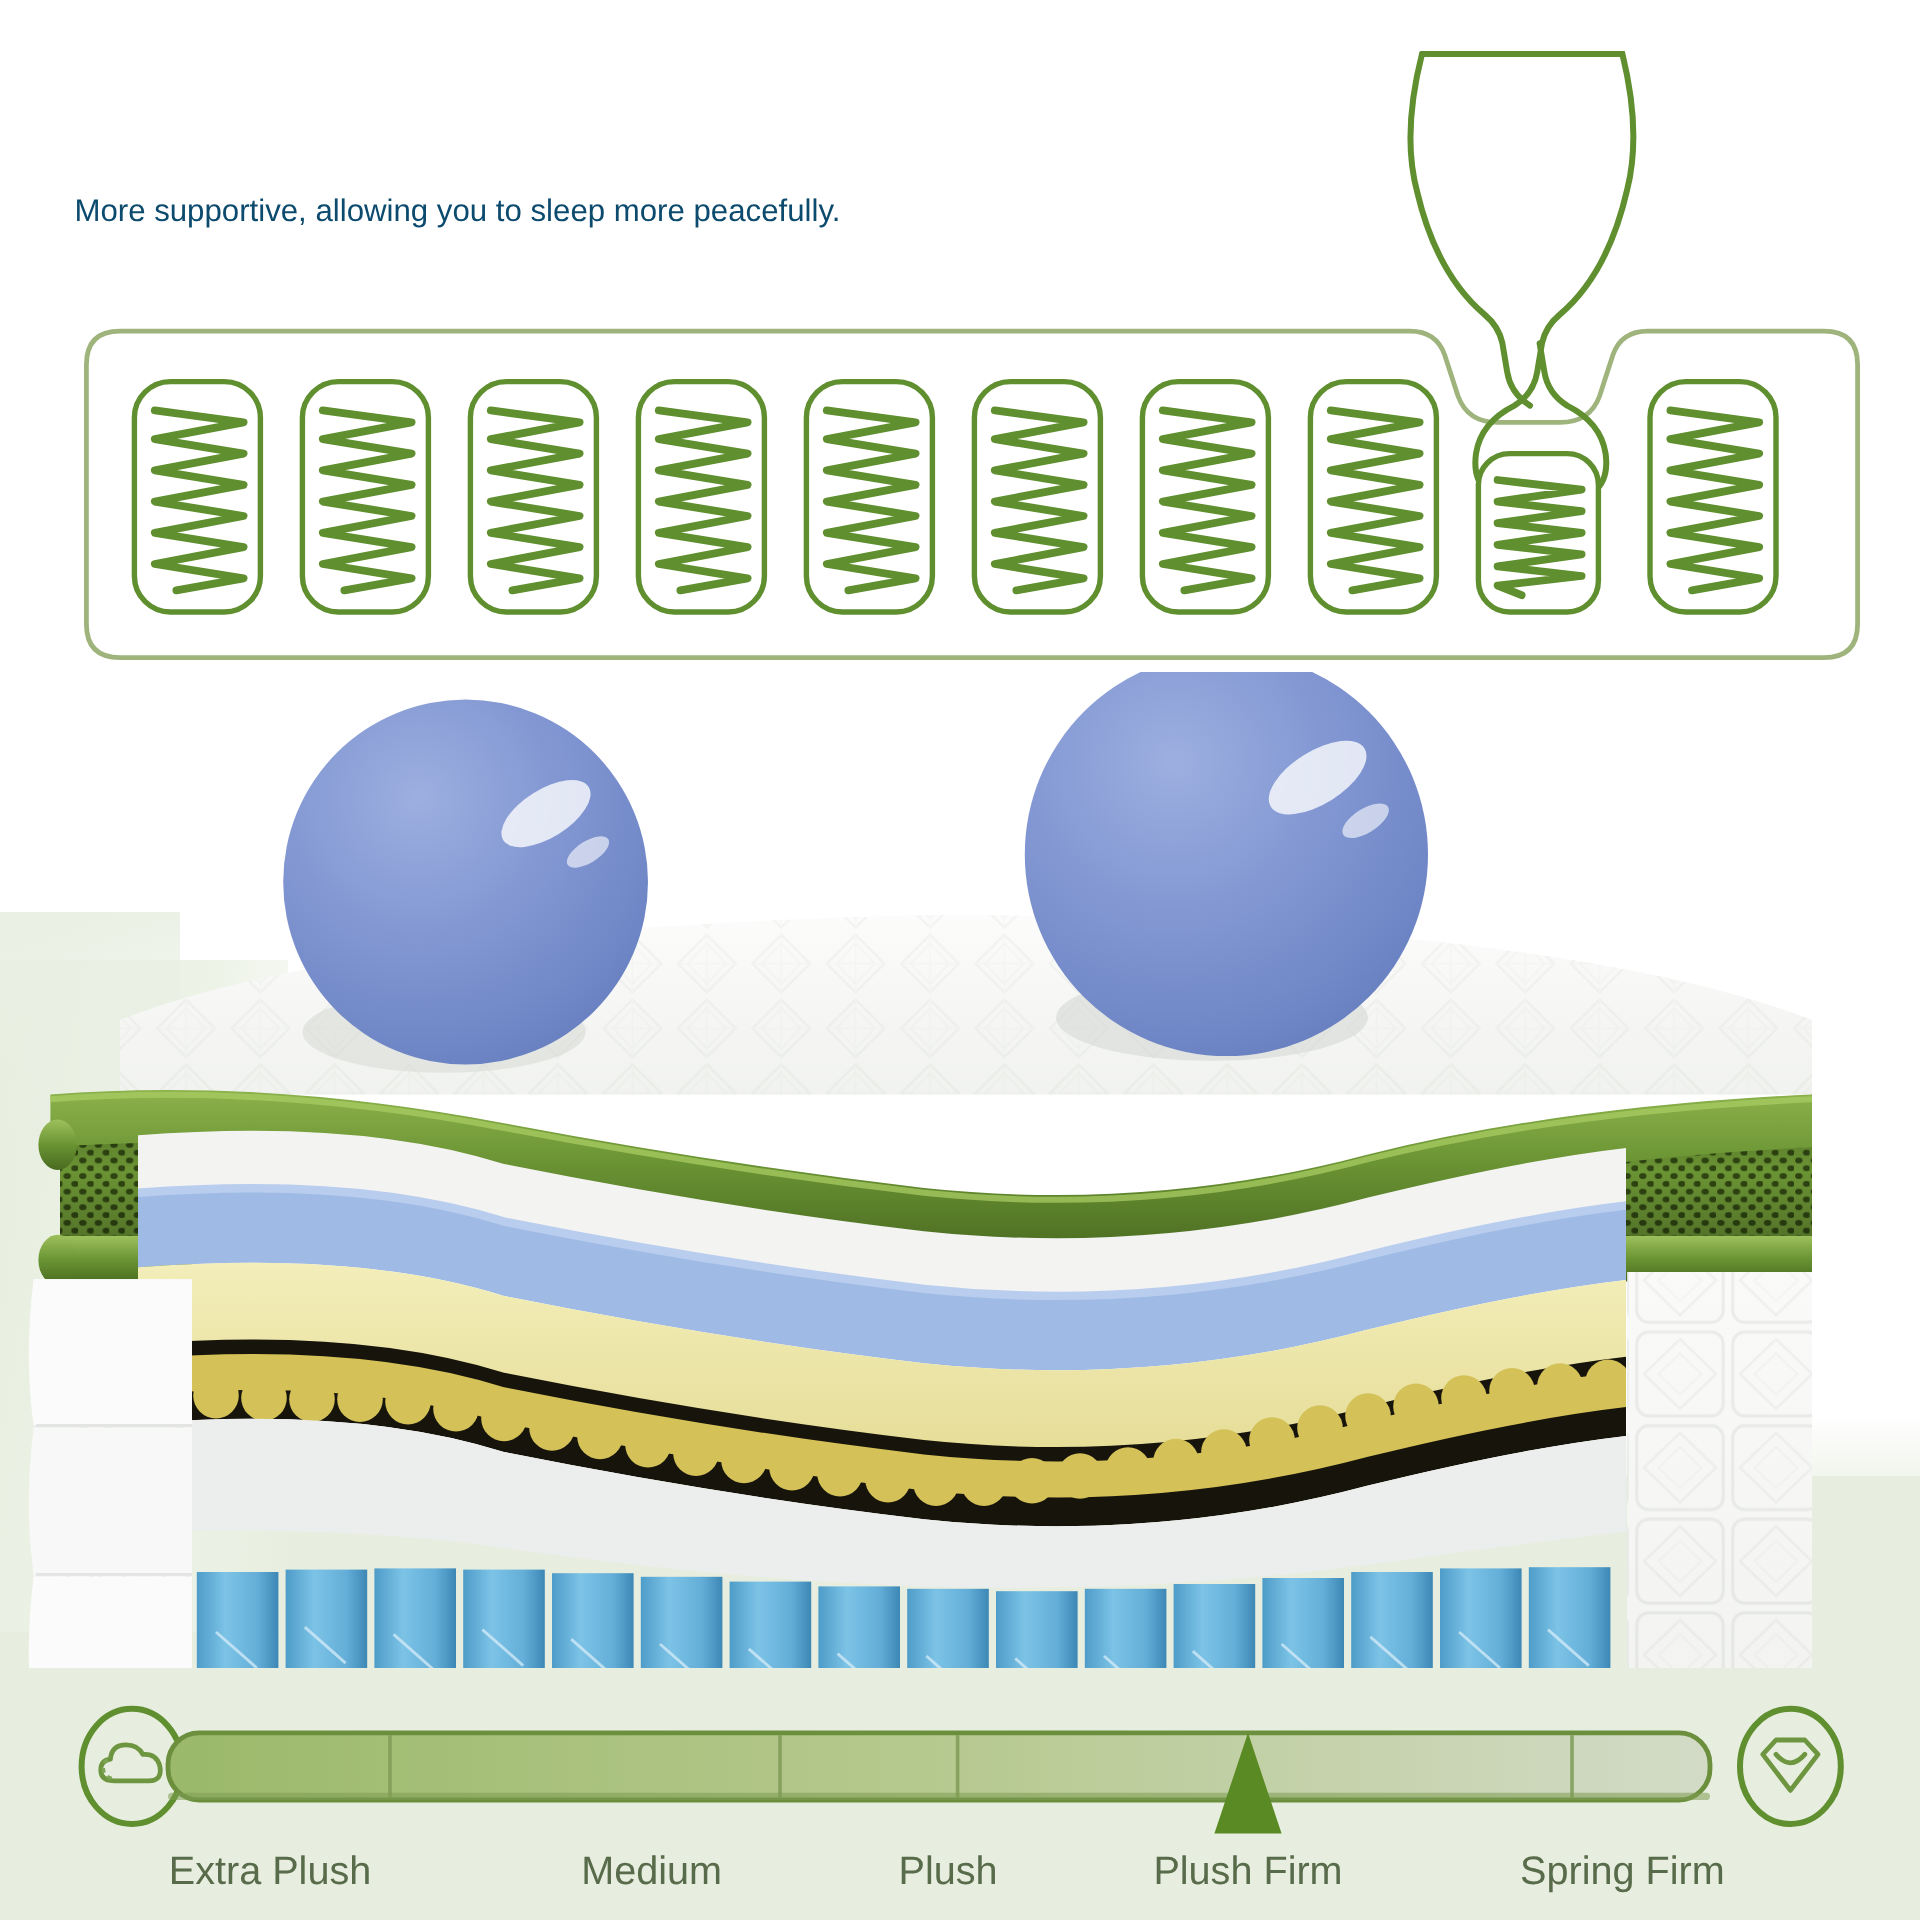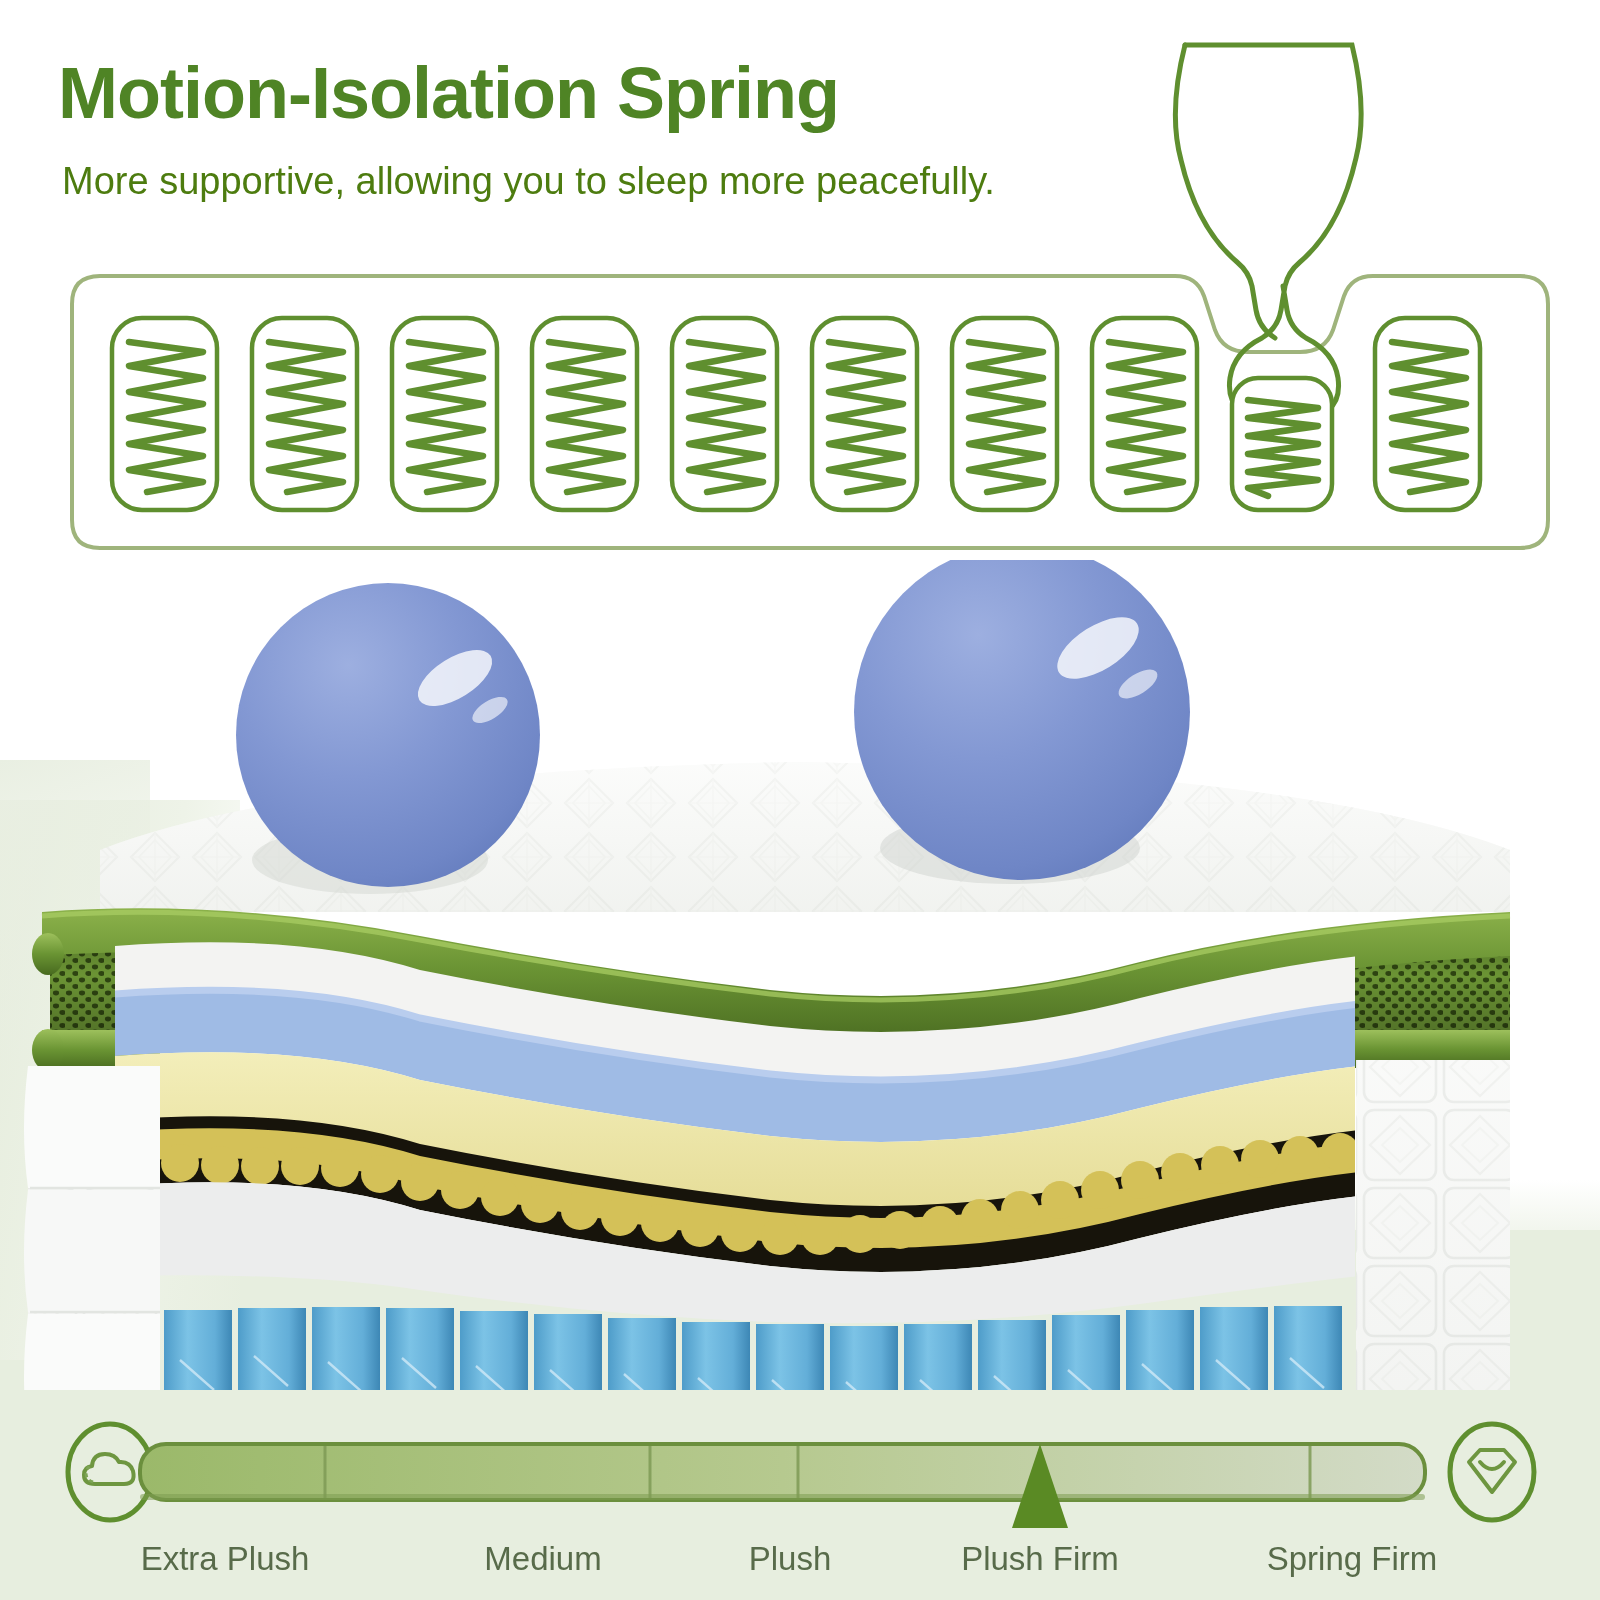--- a/index.html
+++ b/index.html
@@ -30,21 +30,21 @@
   }
 
   
   .title{
     position:absolute;left:58px;top:52px;
     font-size:72px;font-weight:bold;letter-spacing:-1px;
     color:#4f8425;white-space:nowrap;
   }
   .subtitle{
     position:absolute;left:62px;top:160px;
-    font-size:38px;color:#4d7c0f;white-space:nowrap;
+    font-size:26px;color:#0c4a6e;white-space:nowrap;
   }
 
   
   .spring-panel{position:absolute;left:0;top:0;width:1600px;height:600px;}
   .spring-panel svg{position:absolute;left:0;top:0;}
 
   
   .mattress{position:absolute;left:0;top:560px;width:1600px;height:830px;}
   .mattress svg{position:absolute;left:0;top:0;}
 
@@ -62,21 +62,20 @@
 </head>
 <body>
 
 <div id="stage">
 
   <div class="bg-bottom"></div>
   <div class="bg-fade"></div>
   <div class="bg-left-wash"></div>
   <div class="bg-left-wash2"></div>
 
-  <div class="title">Motion-Isolation Spring</div>
   <div class="subtitle">More supportive, allowing you to sleep more peacefully.</div>
 
   <div class="spring-panel">
     <svg width="1600" height="600" viewBox="0 0 1600 600">
 
       <path d="M 100 276
            L 1175 276
            Q 1197 276 1204 296
            L 1215 330
            Q 1223 352 1248 352

